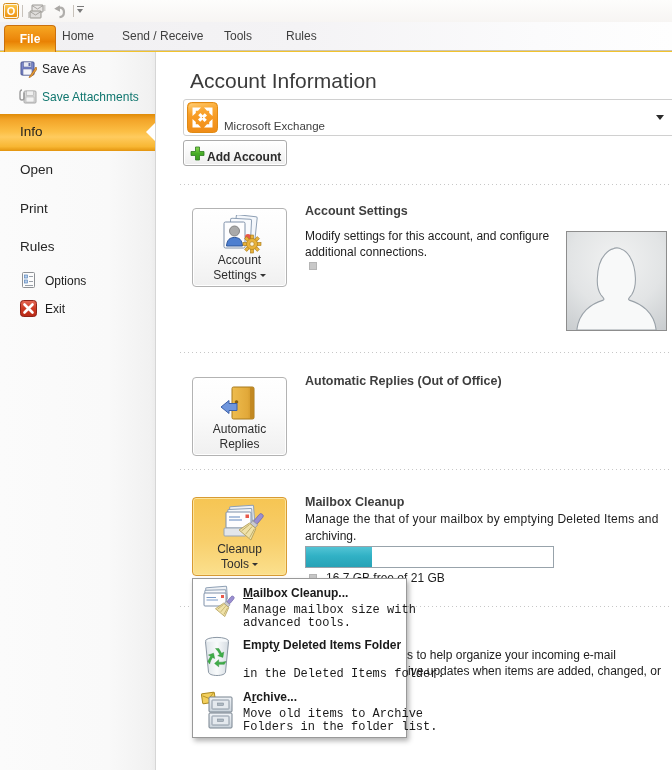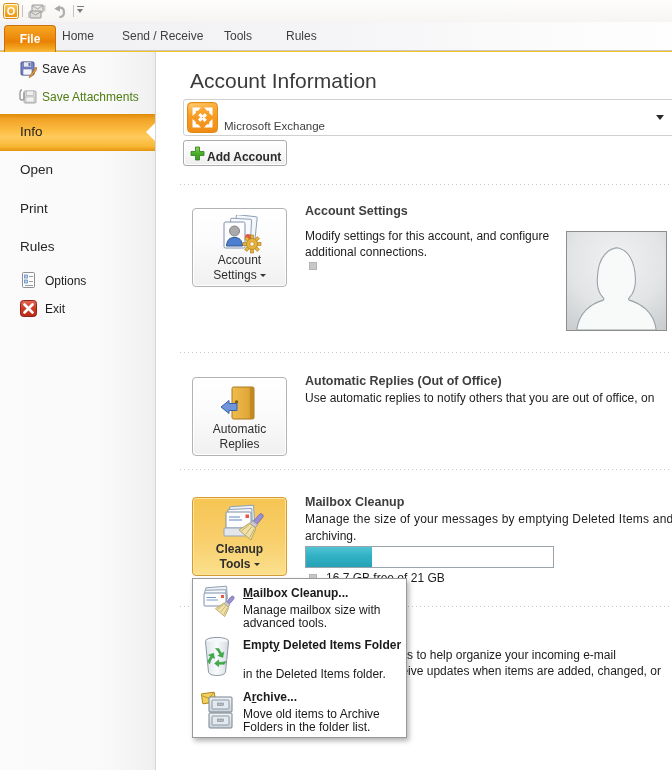--- a/index.html
+++ b/index.html
@@ -32,21 +32,21 @@
   }
   .rtab { top:22px; height:28px; font-size:12px; color:#3f3f3f; text-align:left; line-height:29px; }
 
   
   .sidebar { left:0; top:52px; width:155px; height:718px;
     background:linear-gradient(90deg,#fbfbfb 0%,#f9f9f9 70%,#f1f1f1 97%,#ececec 100%); }
   .sidebar-divider { left:155px; top:52px; width:1px; height:718px; background:#d6d6d6; }
   .main { left:156px; top:52px; width:516px; height:718px; background:#ffffff; }
 
   .side-cmd { font-size:12px; color:#1c1c1c; }
-  .side-cmd.disabled { color:#4d7c0f; }
+  .side-cmd.disabled { color:#0f766e; }
   .side-nav { font-size:13.5px; color:#262626; }
   .info-bar { left:0; top:114px; width:155px; height:37px;
     background:linear-gradient(180deg,#e08b07 0%,#f2a327 14%,#fcbf45 48%,#ffcb5e 62%,#f8b733 88%,#e3940e 100%);
     z-index:2; }
   .info-notch { right:0; top:9px; width:0; height:0;
     border-top:9.5px solid transparent; border-bottom:9.5px solid transparent;
     border-right:9px solid #ffffff; }
 
   
   .page-title { left:34px; top:17px; font-size:21px; color:#3b3b3b; }
@@ -63,40 +63,40 @@
 
   .dotsep { height:1px; left:24px; width:489px;
     background:repeating-linear-gradient(90deg,#c7c7c7 0 1px,transparent 1px 4px); }
 
   .big-btn { left:36px; width:95px; height:79px; border:1px solid #b3b3b3; border-radius:4px;
     background:linear-gradient(180deg,#ffffff 0%,#fbfbfb 45%,#f0f0f0 100%);
     box-shadow:inset 0 0 0 1px #ffffff; text-align:center; }
   .big-btn .lbl { position:absolute; left:0; right:0; top:44px; font-size:12px; color:#2e2e2e; line-height:15px; }
   .big-btn.gold { border-color:#d89b33;
     background:linear-gradient(180deg,#f6c553 0%,#f8cf6c 55%,#fbe08d 100%);
-    box-shadow:inset 0 0 0 1px #fce49c;font-weight:bold; }
+    box-shadow:inset 0 0 0 1px #fce49c; }
   .btn-caret { display:inline-block; width:0; height:0; border-left:3px solid transparent;
     border-right:3px solid transparent; border-top:3.5px solid #333333; margin-left:3px; vertical-align:2px; }
 
   .sec-head { left:149px; font-size:12.5px; font-weight:bold; color:#3e3e3e; }
   .sec-line { left:149px; font-size:12px; color:#1c1c1c; white-space:nowrap; }
   .bullet { width:8px; height:8px; background:#c8c8c8; border:1px solid #b5b5b5; }
 
   .photo { left:410px; top:179px; width:101px; height:100px; border:1px solid #8d8d8d; }
 
   .progress { left:149px; top:494px; width:249px; height:22px; border:1px solid #98a3ab; background:#ffffff; }
   .progress-fill { position:absolute; left:0; top:0; height:20px;
     background:linear-gradient(180deg,#52c4d5 0%,#31b1c5 45%,#27a2b6 100%); }
 
   
   .menu { left:36px; top:526px; width:215px; height:160px; background:#ffffff;
     border:1px solid #999999; box-shadow:2px 3px 5px rgba(0,0,0,0.3); z-index:10; }
   .menu-label { position:absolute; left:50px; font-size:12px; font-weight:bold; color:#1a1a1a; white-space:nowrap; }
   .menu-label u { text-decoration:underline; }
-  .menu-desc { position:absolute; left:50px; font-size:12px; color:#1a1a1a; line-height:13.4px; white-space:nowrap; }
+  .menu-desc { position:absolute; left:50px; font-size:12px; color:#1a1a1a; line-height:13.4px; white-space:nowrap;font-family:Liberation Mono, monospace; }
   .menu-icon { position:absolute; left:7px; }
 
   .freespace-text { left:170px; top:519px; font-size:12px; color:#1c1c1c; white-space:nowrap; }
   .rules-line { font-size:12px; color:#1c1c1c; white-space:nowrap; }
 </style>
 </head>
 <body>
 
 <div class="abs titlebar">
   <svg class="abs" style="left:3px;top:3px" width="16" height="16" viewBox="0 0 16 16">
@@ -301,21 +301,20 @@
             <stop offset="1" stop-color="#c98f23"></stop>
       </linearGradient>
         </defs>
       <rect x="12" y="2" width="22" height="32" rx="1.5" fill="url(#dg)" stroke="#a87b1d"></rect>
       <rect x="30" y="2.7" width="4" height="30.6" fill="#c08621" opacity="0.85"></rect>
       <circle cx="16.5" cy="17" r="1.4" fill="#8a6210" stroke="#6f4e0b" stroke-width="0.5"></circle>
       <path d="M1 22 L9 15.5 L9 18.5 L17 18.5 L17 25.5 L9 25.5 L9 28.5 Z" fill="#6f96dd" stroke="#3a5fa8" stroke-width="1"></path>
     </svg>
     <div class="lbl"><span>Automatic</span><br><span>Replies</span></div>
   </div>
-  <div class="abs sec-line" style="top:339px">Use automatic replies to notify others that you are out of office, on</div>
 
   <div class="abs big-btn gold" style="top:445px">
     <svg class="abs" style="left:25px;top:5px" width="46" height="42" viewBox="0 0 46 42">
       <g>
         <rect x="12" y="3" width="24" height="15" rx="1" fill="#eef1f5" stroke="#8fa0b5" transform="rotate(-4 24 10)"></rect>
         <rect x="10" y="6" width="24" height="15" rx="1" fill="#f6f8fb" stroke="#8fa0b5" transform="rotate(-2 22 13)"></rect>
         <rect x="8" y="9" width="25" height="16" rx="1" fill="#fdfdfe" stroke="#7e90a8"></rect>
         <rect x="27.5" y="11.5" width="3.5" height="3.5" fill="#e8584a"></rect>
         <g stroke="#7c9cc8" stroke-width="1.2">
             <line x1="11" y1="14" x2="22" y2="14"></line>
@@ -330,21 +329,21 @@
         <g stroke="#b09c55" stroke-width="0.7">
             <line x1="27" y1="22" x2="25" y2="32"></line>
             <line x1="30.2" y1="22" x2="30.2" y2="32"></line>
             <line x1="33.5" y1="22" x2="35.5" y2="32"></line>
           </g>
       </g>
     </svg>
     <div class="lbl"><span>Cleanup</span><br><span>Tools</span><span class="btn-caret"></span></div>
   </div>
   <div class="abs sec-head" style="top:443px">Mailbox Cleanup</div>
-  <div class="abs sec-line" style="top:460px;letter-spacing:0.22px">Manage the size of your messages by emptying Deleted Items and</div>
+  <div class="abs sec-line" style="top:460px;letter-spacing:0.22px">Manage the that of your mailbox by emptying Deleted Items and</div>
   <div class="abs sec-line" style="top:477px">archiving.</div>
 
   <div class="abs progress">
     <div class="progress-fill" style="width:66px"></div>
   </div>
   <div class="abs bullet" style="left:153px;top:522px"></div>
   <div class="abs freespace-text">16.7 GB free of 21 GB</div>
 
   <div class="abs rules-line" style="left:145px;top:596px">Use Rules and Alerts to help organize your incoming e-mail</div>
   <div class="abs rules-line" style="left:144px;top:612px">messages, and receive updates when items are added, changed, or</div>

